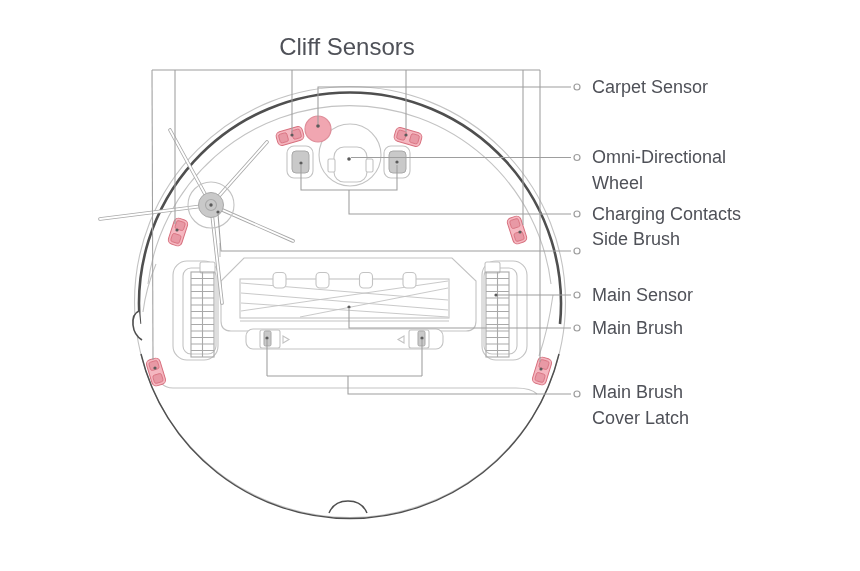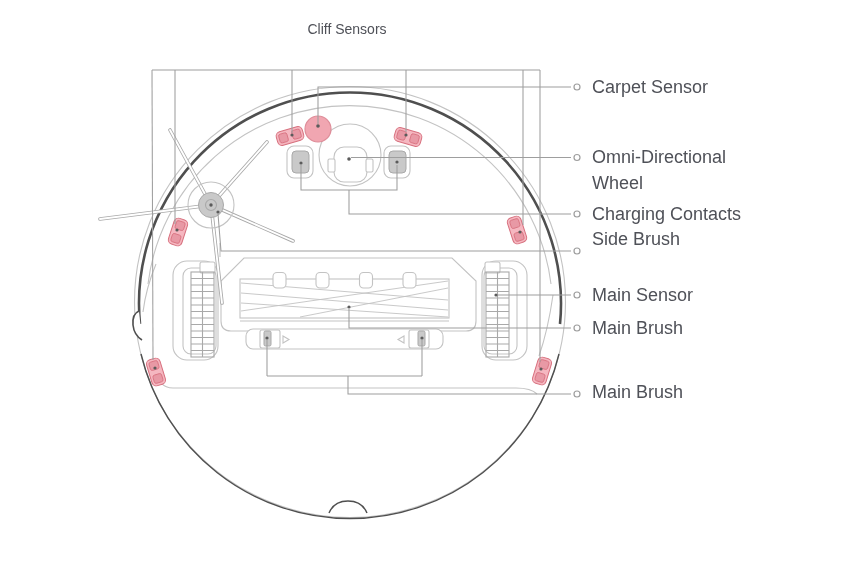--- a/index.html
+++ b/index.html
@@ -1,22 +1,22 @@
 <!DOCTYPE html>
 <html style="--background: #ffffff; --label-text: #4f5158; --leader-line: #9e9e9e; --art-light: #c3c3c3; --art-mid: #a9a9a9; --art-dark: #4f4f4f; --sensor-pink-fill: #f5b7c0; --sensor-pink-stroke: #d7707e; --sensor-pink-inner: #e899a5; --carpet-sensor-fill: #f1a6b1; --carpet-sensor-stroke: #de8d99; --anchor-dot: #5b5b5b; --contact-fill: #c9c9c9;"><head>
 <meta charset="utf-8">
 <style>
   html,body{margin:0;padding:0;background:#fff;}
   .stage{position:relative;width:860px;height:571px;background:var(--background,#fff);overflow:hidden;
          font-family:"Liberation Sans","DejaVu Sans",sans-serif;}
   .stage svg{position:absolute;left:0;top:0;}
   .callout{position:absolute;left:592px;color:var(--label-text,#4f5158);font-size:18px;line-height:24px;white-space:nowrap;}
   .callout.two{line-height:26px;}
-  .diagram-title{position:absolute;left:347px;top:21px;transform:translateX(-50%);
-         color:var(--label-text,#4f5158);font-size:14px;white-space:nowrap;text-align:right;}
+  .diagram-title{position:absolute;left:347px;top:33px;transform:translateX(-50%);
+         color:var(--label-text,#4f5158);font-size:24px;white-space:nowrap;text-align:right;}
   
   .sl{stroke:var(--art-light,#c3c3c3);fill:none;stroke-width:1.1;}
   .slf{stroke:var(--art-light,#c3c3c3);fill:#fff;stroke-width:1.1;}
   .sm{stroke:var(--art-mid,#a9a9a9);fill:none;stroke-width:1.1;}
   .smf{stroke:var(--art-mid,#a9a9a9);fill:var(--contact-fill,#c9c9c9);stroke-width:1;}
   .sd{stroke:var(--art-dark,#4f4f4f);fill:none;}
   .sdf{stroke:var(--art-dark,#4f4f4f);fill:#fff;}
   .bristle{stroke:var(--art-light,#c3c3c3);fill:none;stroke-width:.9;}
   .leader{stroke:var(--leader-line,#9e9e9e);fill:none;stroke-width:1.05;}
   .ring{fill:#fff;stroke:var(--leader-line,#9e9e9e);stroke-width:1.2;}
@@ -187,15 +187,16 @@
   <div>Omni-Directional</div>
   <div>Wheel</div>
 </div>
 <div class="callout" style="top:75px">Carpet Sensor</div>
 <div class="callout" style="top:202px">Charging Contacts</div>
 <div class="callout" style="top:227px">Side Brush</div>
 <div class="callout" style="top:283px">Main Sensor</div>
 <div class="callout" style="top:316px">Main Brush</div>
 <div class="callout two" style="top:379px">
   <div>Main Brush</div>
+  <div>Cover Latch</div>
 </div>
 
 </div>
 
 </body></html>

